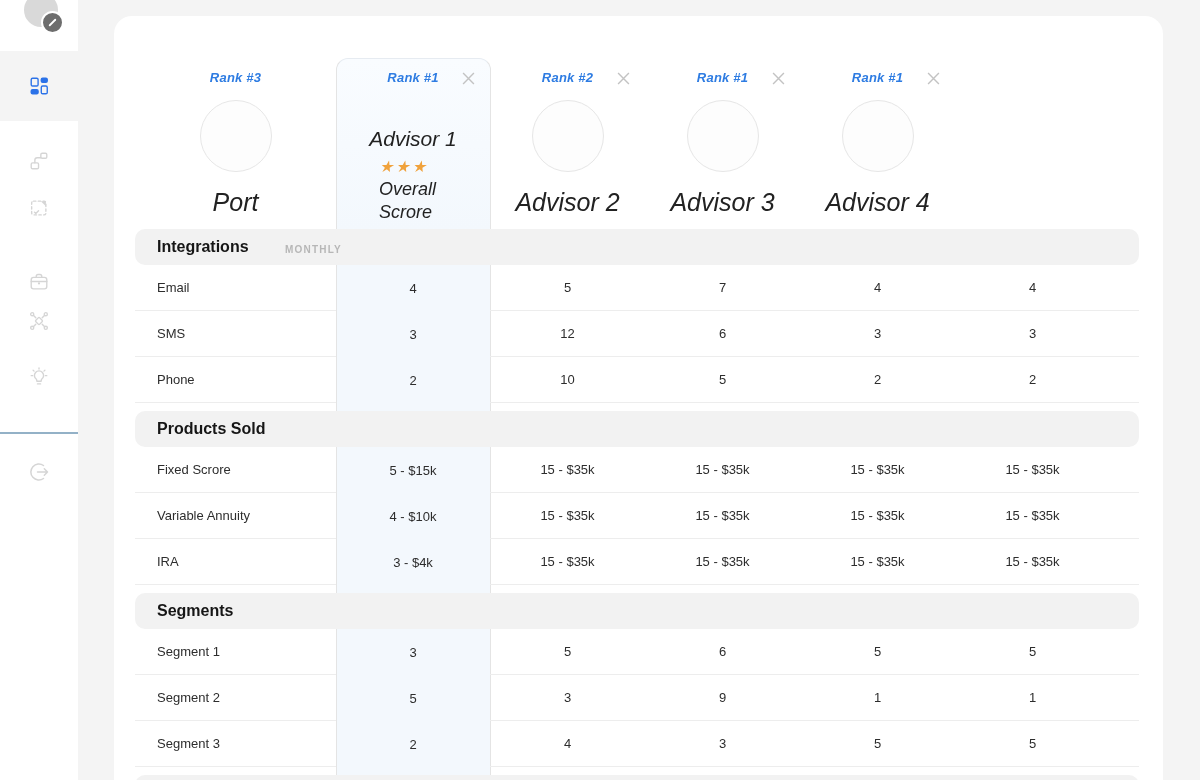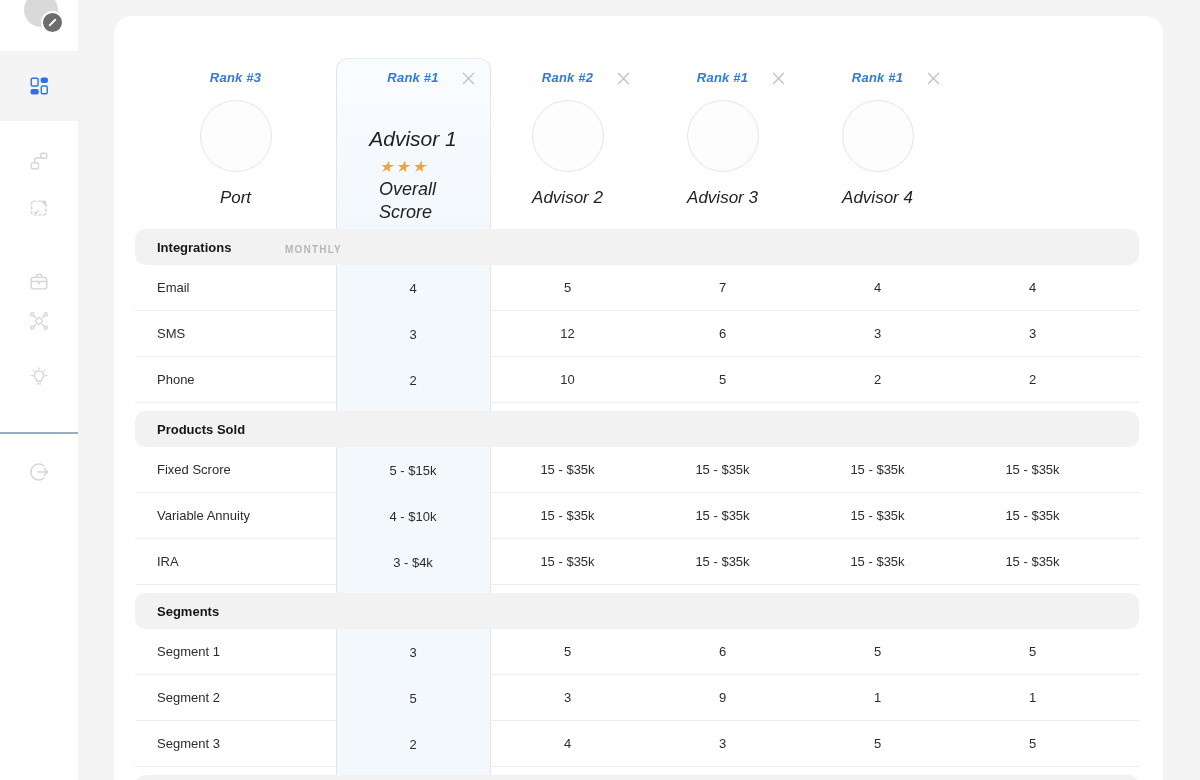--- a/index.html
+++ b/index.html
@@ -91,39 +91,39 @@
   .closex {
     position: absolute; top: 13px; right: 15px;
     width: 14px; height: 14px; cursor: pointer;
     display: flex; align-items: center; justify-content: center;
   }
   .hava {
     width: 72px; height: 72px; border-radius: 50%;
     background: #fdfdfd; border: 1px solid #e6e6e6;
     margin: 15px auto 0;
   }
-  .hname { margin-top: 16px; font-size: 17px; color: #222222; }
+  .hname { margin-top: 16px; font-size: 25px; color: #222222; }
   .a1name { margin-top: 42px; font-size: 21px; color: #222222; }
   .a1block { width: 68px; margin: 0 auto; }
   .stars {
     margin-top: 6px; text-align: left;
     font-size: 16px; color: #f0a23c; letter-spacing: 2px;
   }
   .score {
     margin-top: 2px; text-align: left; white-space: pre-line;
     font-size: 18px; line-height: 23px; color: #222222;
   }
 
   .sec-bar {
     position: relative; height: 36px; margin-top: 8px;
     background: #f2f2f2; border-radius: 10px;
     display: flex; align-items: center; padding-left: 22px;
   }
   .sec-bar.first { margin-top: 0; }
-  .sec-title { font-size: 13px; font-weight: 700; color: #161616; }
+  .sec-title { font-size: 16px; font-weight: 700; color: #161616; }
   .sec-badge {
     position: absolute; left: 150px; top: 15px;
     font-size: 10px; font-weight: 600;
     letter-spacing: 1.2px; color: #b7b7b7;
   }
   .row { height: 46px; }
   .cell {
     display: flex; align-items: center; justify-content: center;
     font-size: 13px; color: #2d2d2d;
     border-bottom: 1px solid #ededed;

